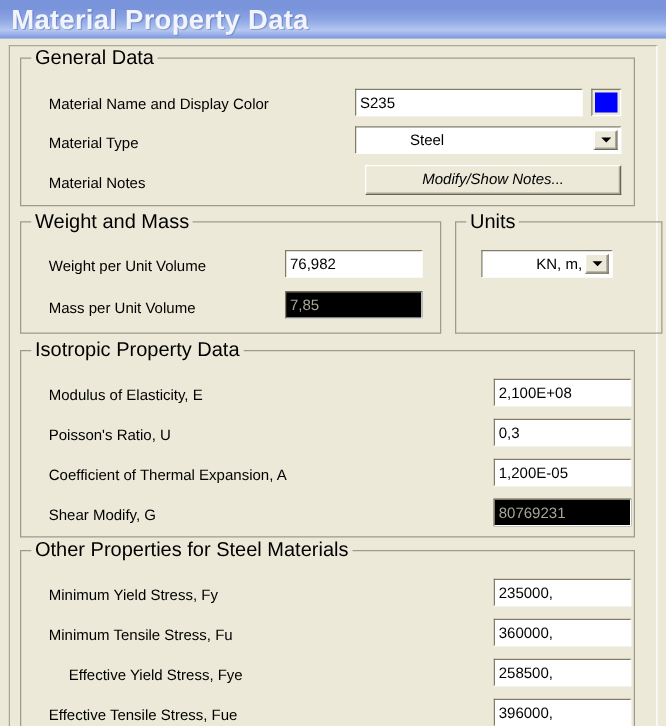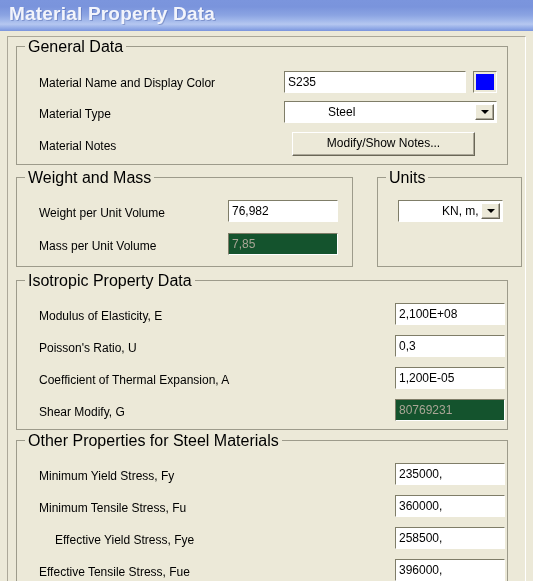--- a/index.html
+++ b/index.html
@@ -30,21 +30,21 @@
         #9cb3e9 62%,
         #b5c7f0 78%,
         #8fa8e6 92%,
         #7b95dd 100%);
     overflow: hidden;
   }
   .titlebar-text {
     position: absolute;
     left: 9px;
     top: 3px;
-    font-size: 19px;
+    font-size: 22px;
     font-weight: bold;
     color: #f2f4fb;
     letter-spacing: 0.2px;
     white-space: nowrap;
     text-shadow: 1px 1px 0 rgba(60,80,150,0.35);
   }
 
   
   .dialog {
     position: absolute;
@@ -102,21 +102,21 @@
     border-right: 1px solid #ffffff;
     border-bottom: 1px solid #ffffff;
     font-size: 12px;
     line-height: 16px;
     padding: 2px 0 0 3px;
     color: #000;
     white-space: nowrap;
     overflow: hidden;
   }
   .field.disabled {
-    background: #14532d;
+    background: #000000;
     color: #a9a696;
   }
 
   
   .combo {
     position: absolute;
     box-sizing: border-box;
     background: #ffffff;
     border-top: 1px solid #7f7d68;
     border-left: 1px solid #7f7d68;
@@ -213,34 +213,34 @@
 
       <div class="lbl" style="left:22px; top:60px;">Material Type</div>
       <div class="combo" style="left:267px; top:54px; width:213px; height:22px;">
         <div class="combo-text">Steel</div>
         <div class="combo-btn">
           <div class="arrow-down"></div>
         </div>
       </div>
 
       <div class="lbl" style="left:22px; top:92px;">Material Notes</div>
-      <div class="btn" style="left:275px; top:85px; width:183px; height:24px;">Modify/Show Notes...</div>
+      <div class="btn" style="left:275px; top:85px; width:205px; height:24px;font-style:italic;">Modify/Show Notes...</div>
     </div>
 
     <div class="group" style="left:8px; top:140px; width:335px; height:88px;">
       <div class="group-title">Weight and Mass</div>
 
       <div class="lbl" style="left:22px; top:28px;">Weight per Unit Volume</div>
       <div class="field" style="left:211px; top:22px; width:110px; height:22px;">76,982</div>
 
       <div class="lbl" style="left:22px; top:61px;">Mass per Unit Volume</div>
       <div class="field disabled" style="left:211px; top:55px; width:110px; height:22px;">7,85</div>
     </div>
 
-    <div class="group" style="left:369px; top:140px; width:143px; height:88px;">
+    <div class="group" style="left:356px; top:140px; width:143px; height:88px;padding-left:21px;">
       <div class="group-title">Units</div>
 
       <div class="combo" style="left:20px; top:22px; width:105px; height:22px;">
         <div class="combo-text">KN, m, C</div>
         <div class="combo-btn">
           <div class="arrow-down"></div>
         </div>
       </div>
     </div>
 

